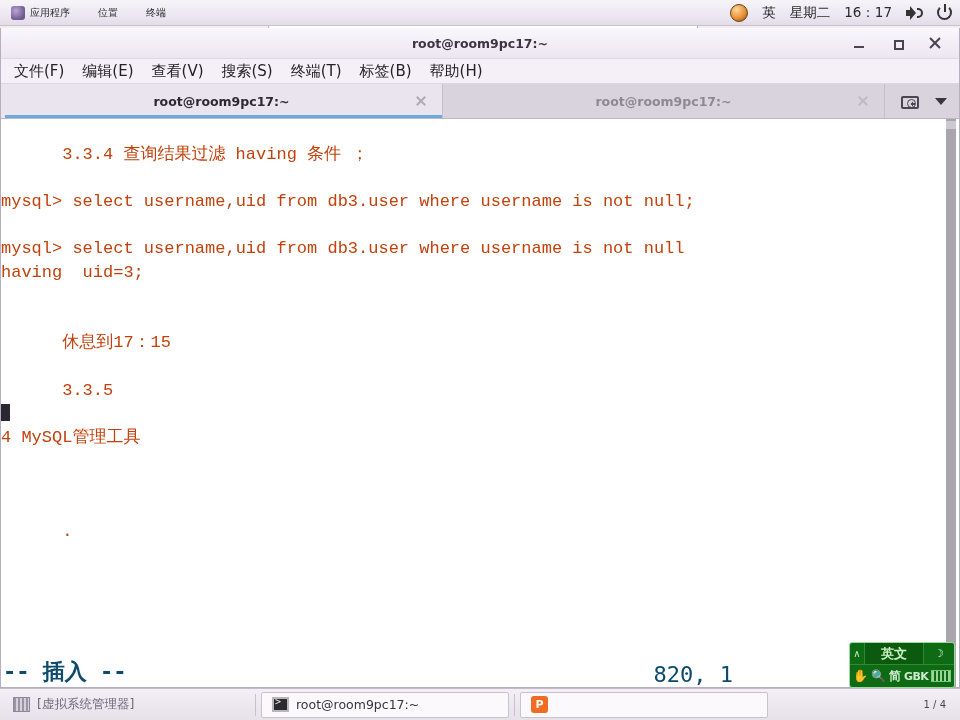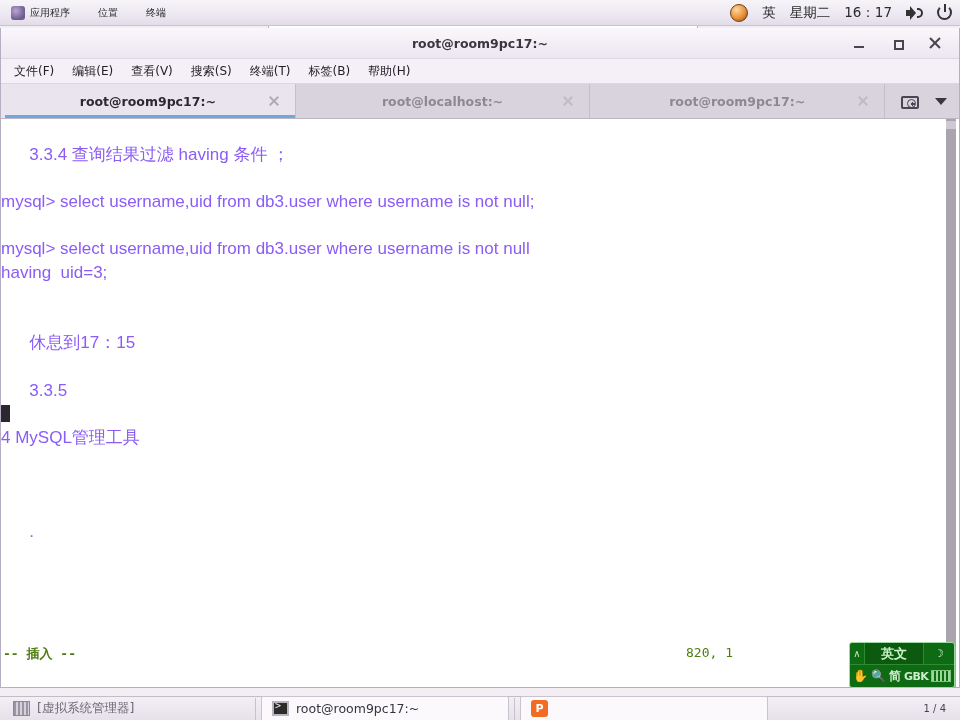--- a/index.html
+++ b/index.html
@@ -126,21 +126,21 @@
   .wb-close::after  { transform: rotate(-45deg); }
 
   #menubar {
     height: 25px;
     background: #f5f0f7;
     border-bottom: 1px solid #dcd5e2;
     display: flex; align-items: center;
     padding-left: 6px; gap: 4px;
   }
   .mb-item {
-    font-size: 12px; color: #252028;
+    font-size: 15px; color: #252028;
     padding: 3px 7px; white-space: nowrap;
   }
 
   
   #tabbar {
     height: 35px;
     background: #d9d3de;
     display: flex; align-items: stretch;
     border-bottom: 1px solid #bdb6c5;
     position: relative;
@@ -200,24 +200,24 @@
   
   #term-body {
     flex: 1 1 auto;
     position: relative;
     background: #ffffff;
     overflow: hidden;
   }
   #term-text {
     position: absolute; left: 0; top: 0; right: 16px; bottom: 0;
     padding: 0;
-    font-family: Liberation Sans, sans-serif;
+    font-family: Liberation Mono, monospace;
     font-size: 17px;
     line-height: 23.6px;
-    color: #8b5cf6;
+    color: #c2410c;
     white-space: pre;
     letter-spacing: 0px;
   }
   .tline { height: 23.6px; white-space: pre; }
   .tline.blank { }
   .cursor-block {
     display: inline-block;
     width: 9px; height: 17px;
     background: #2b2730;
     vertical-align: -3px;
@@ -232,24 +232,24 @@
   }
   #term-scrollbar .thumb {
     position:absolute; left: 3px; top: 2px; width: 10px; height: 8px;
     background: #cdc8d2;
   }
 
   
   #vim-status {
     position: absolute; left: 0; right: 16px; bottom: 0;
     height: 42px;
-    display: flex; align-items: flex-start;
+    display: flex; align-items: flex-end;
     font-family: "DejaVu Sans Mono", "Liberation Mono", monospace;
-    font-size: 13px;
-    color: #4d7c0f;
+    font-size: 22px;
+    color: #0c4a6e;
     font-weight: bold;
     background: #ffffff;
   }
   #vim-mode { padding-left: 2px; }
   #vim-pos {
     position: absolute; right: 210px;
     font-weight: normal;
   }
 
   
@@ -290,21 +290,21 @@
   .ime-kbd {
     width: 20px; height: 12px; margin-left: auto;
     background: repeating-linear-gradient(to right, #9ad79a 0 2px, #0e6b14 2px 4px),
                 repeating-linear-gradient(to bottom, #9ad79a 0 2px, #0e6b14 2px 4px);
     border: 1px solid #7dc27d;
   }
 
   
   #taskbar {
     position: absolute; left: 0; bottom: 0;
-    width: 960px; height: 24px;
+    width: 960px; height: 32px;
     background: linear-gradient(to bottom, #f3eff5 0%, #e7e1ea 100%);
     border-top: 1px solid #c2bcc9;
     display: flex; align-items: center;
     z-index: 50;
   }
   .task-btn {
     height: 26px;
     display: flex; align-items: center; gap: 7px;
     padding: 0 10px;
     margin: 0 2px;
@@ -400,24 +400,20 @@
       <span class="mb-item">标签(B)</span>
       <span class="mb-item">帮助(H)</span>
     </div>
 
     <div id="tabbar">
       <div class="tab active">
         <span class="tab-label">root@room9pc17:~</span>
         <span class="tab-close"></span>
       </div>
       <div class="tab">
-        <span class="tab-label">root@localhost:~</span>
-        <span class="tab-close dim"></span>
-      </div>
-      <div class="tab">
         <span class="tab-label">root@room9pc17:~</span>
         <span class="tab-close dim"></span>
       </div>
       <div id="tabbar-right">
         <span class="newtab-ico">
           <span class="body"></span>
             <span class="plus"></span>
         </span>
         <span class="caret-down"></span>
       </div>

